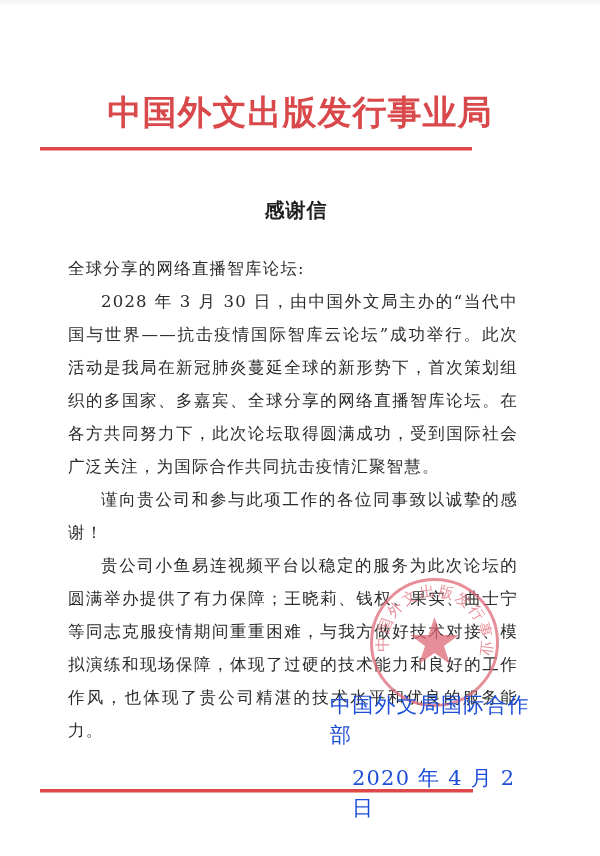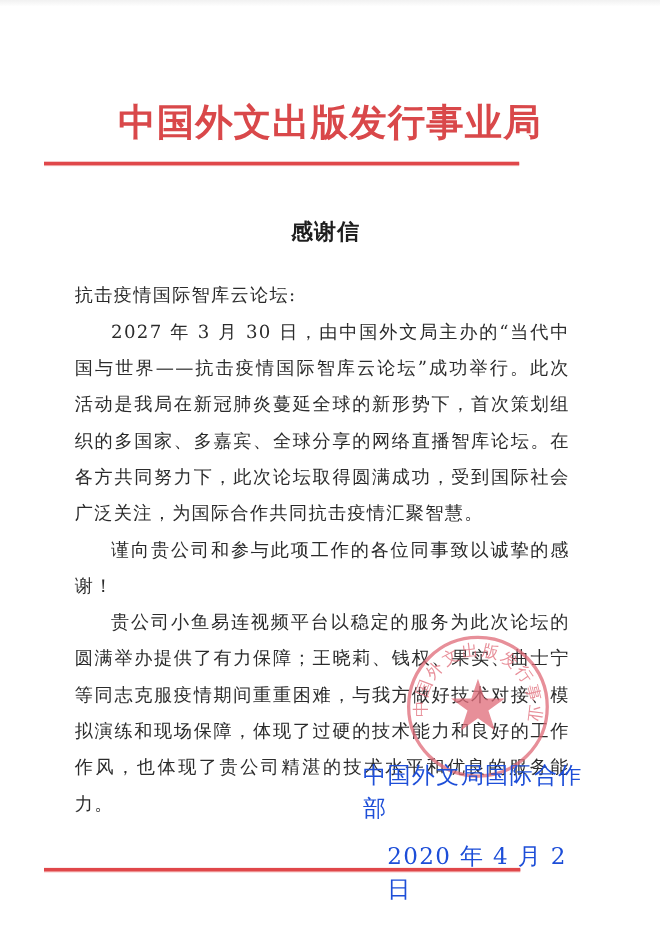--- a/index.html
+++ b/index.html
@@ -50,22 +50,22 @@
 <body>
 
 <div class="top-fade"></div>
 
 <div class="letterhead">中国外文出版发行事业局</div>
 <div class="rule top"></div>
 
 <div class="doc-title">感谢信</div>
 
 <div class="body-text">
-  <p>抗击疫情国际智库云论坛:</p>
-  <p class="indent">2027 年 3 月 30 日，由中国外文局主办的“当代中国与世界——抗击疫情国际智库云论坛”成功举行。此次活动是我局在新冠肺炎蔓延全球的新形势下，首次策划组织的多国家、多嘉宾、全球分享的网络直播智库论坛。在各方共同努力下，此次论坛取得圆满成功，受到国际社会广泛关注，为国际合作共同抗击疫情汇聚智慧。</p>
+  <p>全球分享的网络直播智库论坛:</p>
+  <p class="indent">2028 年 3 月 30 日，由中国外文局主办的“当代中国与世界——抗击疫情国际智库云论坛”成功举行。此次活动是我局在新冠肺炎蔓延全球的新形势下，首次策划组织的多国家、多嘉宾、全球分享的网络直播智库论坛。在各方共同努力下，此次论坛取得圆满成功，受到国际社会广泛关注，为国际合作共同抗击疫情汇聚智慧。</p>
   <p class="indent">谨向贵公司和参与此项工作的各位同事致以诚挚的感谢！</p>
   <p class="indent">贵公司小鱼易连视频平台以稳定的服务为此次论坛的圆满举办提供了有力保障；王晓莉、钱权、果实、曲士宁等同志克服疫情期间重重困难，与我方做好技术对接、模拟演练和现场保障，体现了过硬的技术能力和良好的工作作风，也体现了贵公司精湛的技术水平和优良的服务能力。</p>
 </div>
 
 <svg class="stamp" viewBox="0 0 135 135">
   <defs>
     <path id="sealArc" d="M 22 80 A 47 47 0 1 1 113 80"></path>
   </defs>
   <circle cx="67.5" cy="67.5" r="63" fill="none" stroke="#e06a78" stroke-width="3"></circle>
   <text font-size="15" fill="#e06a78" font-family="DejaVu Sans, sans-serif" letter-spacing="2">

